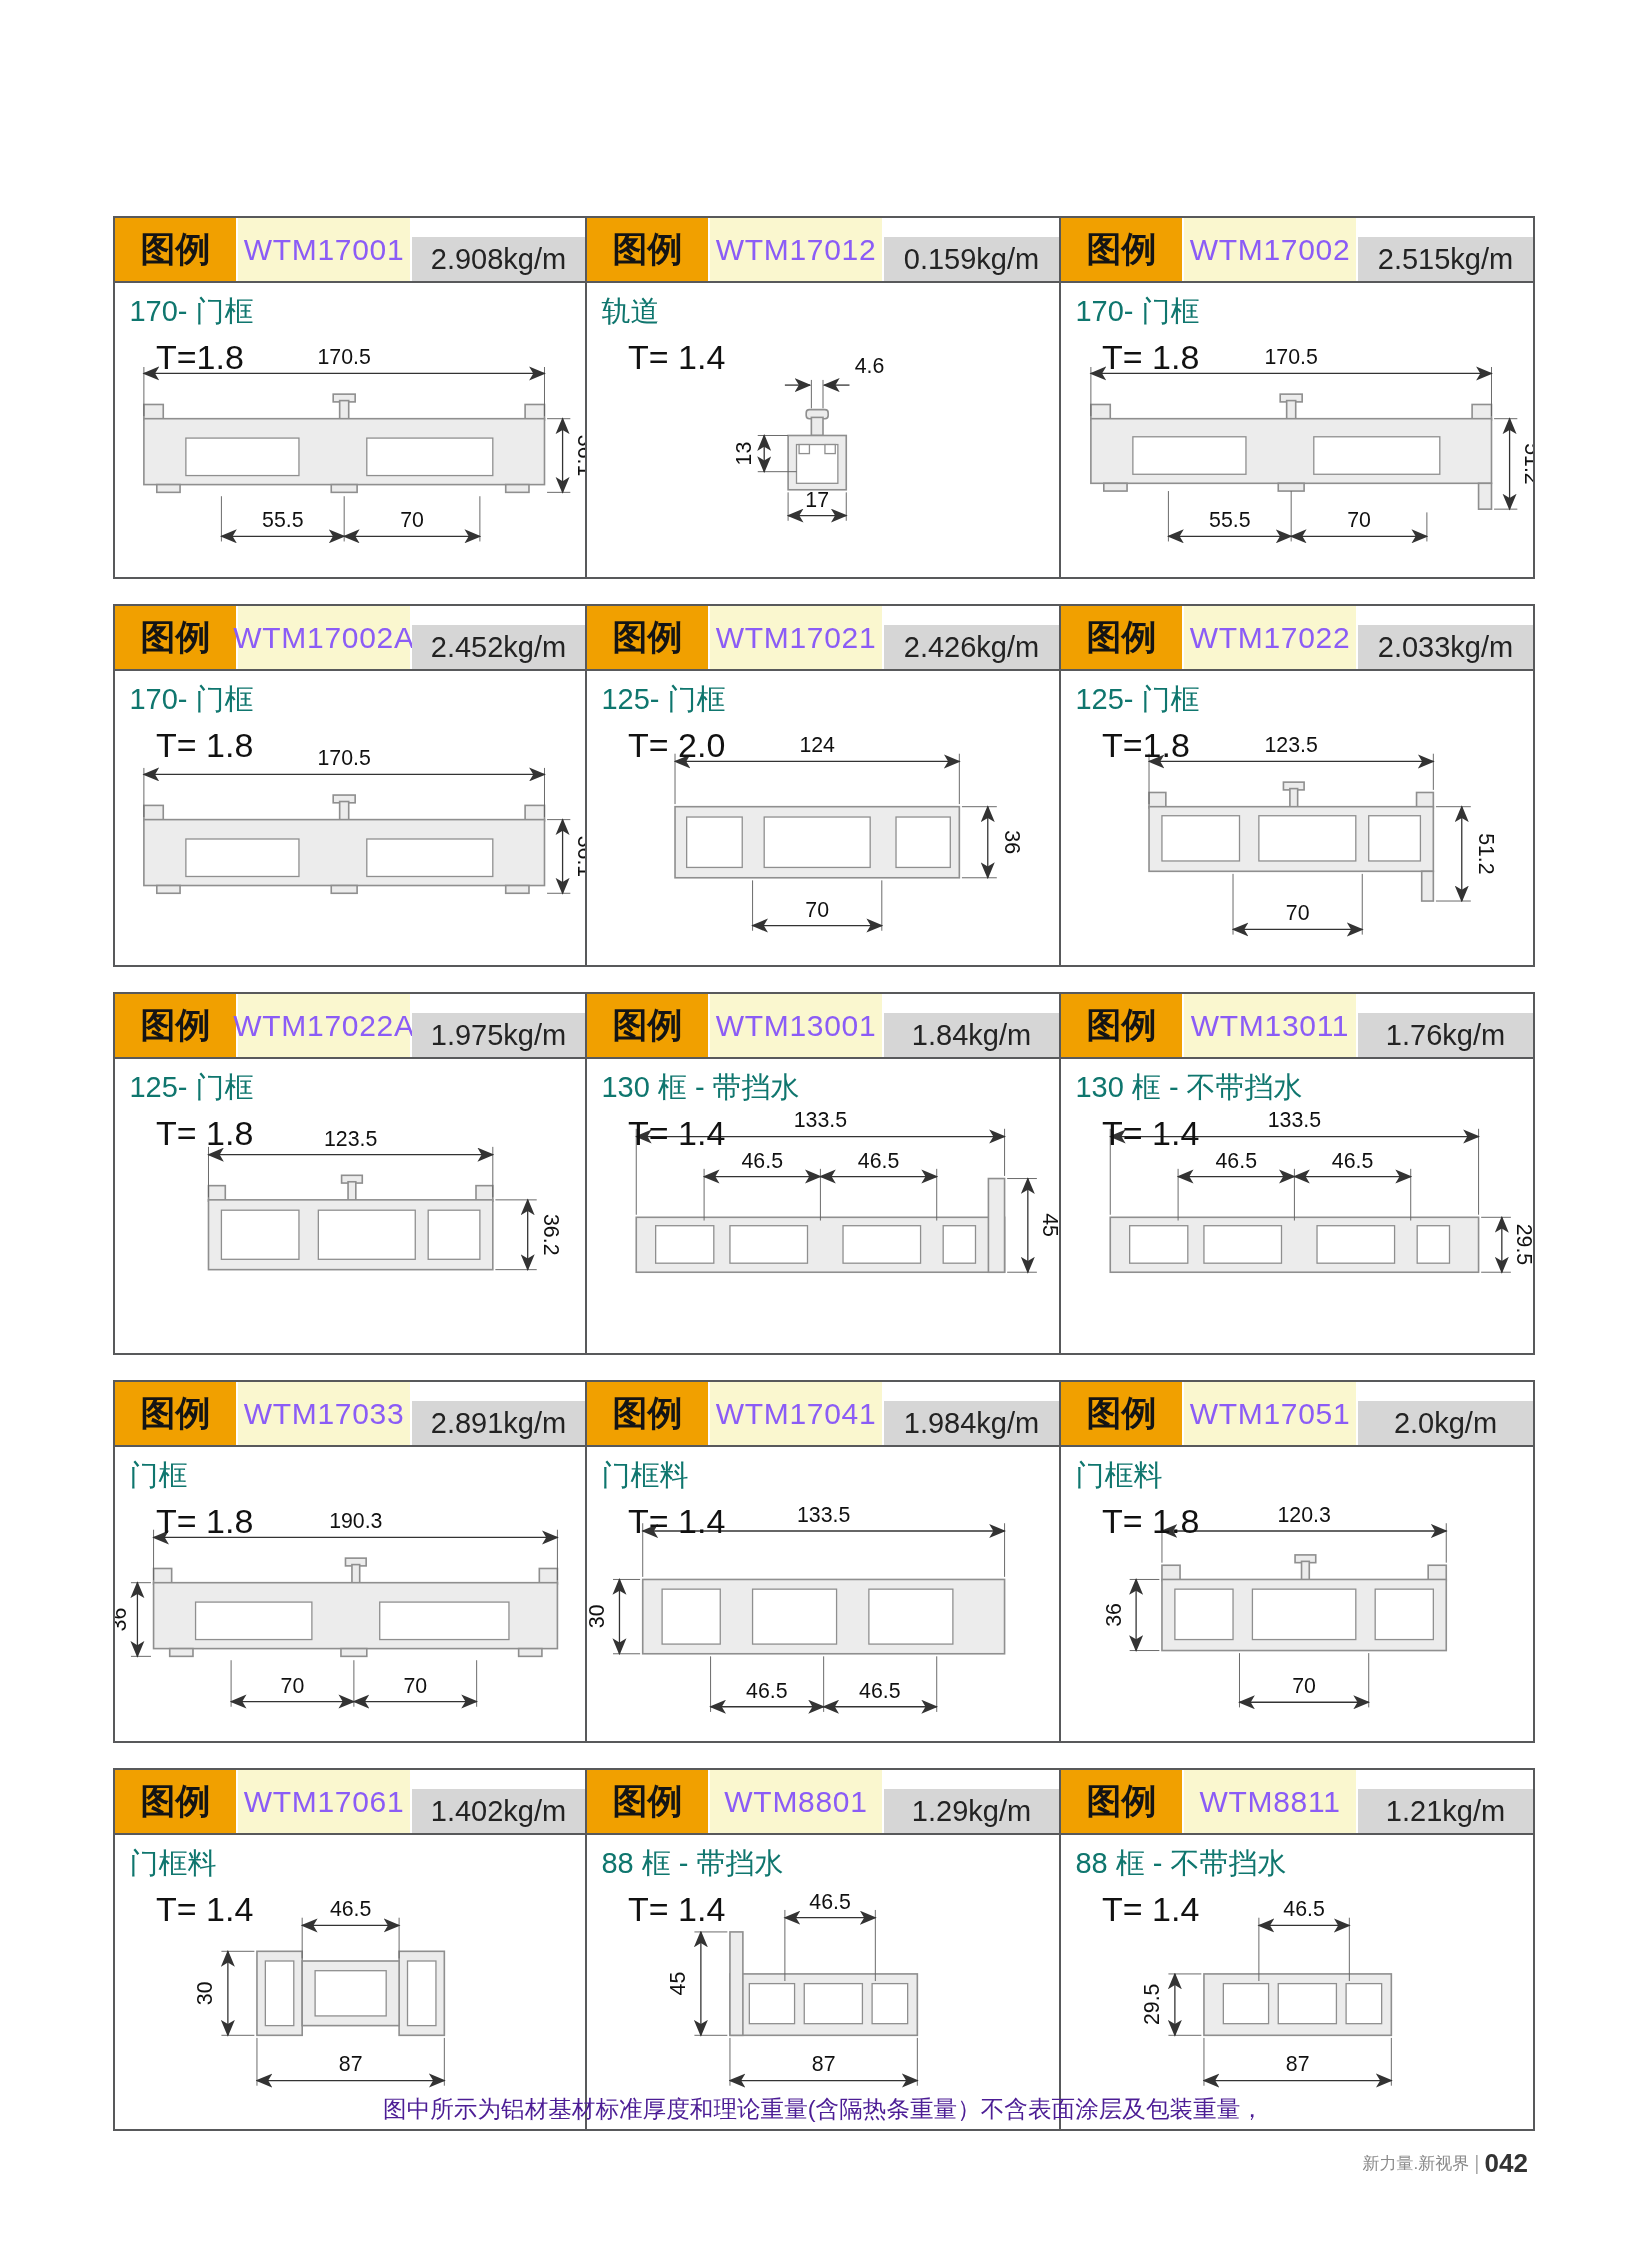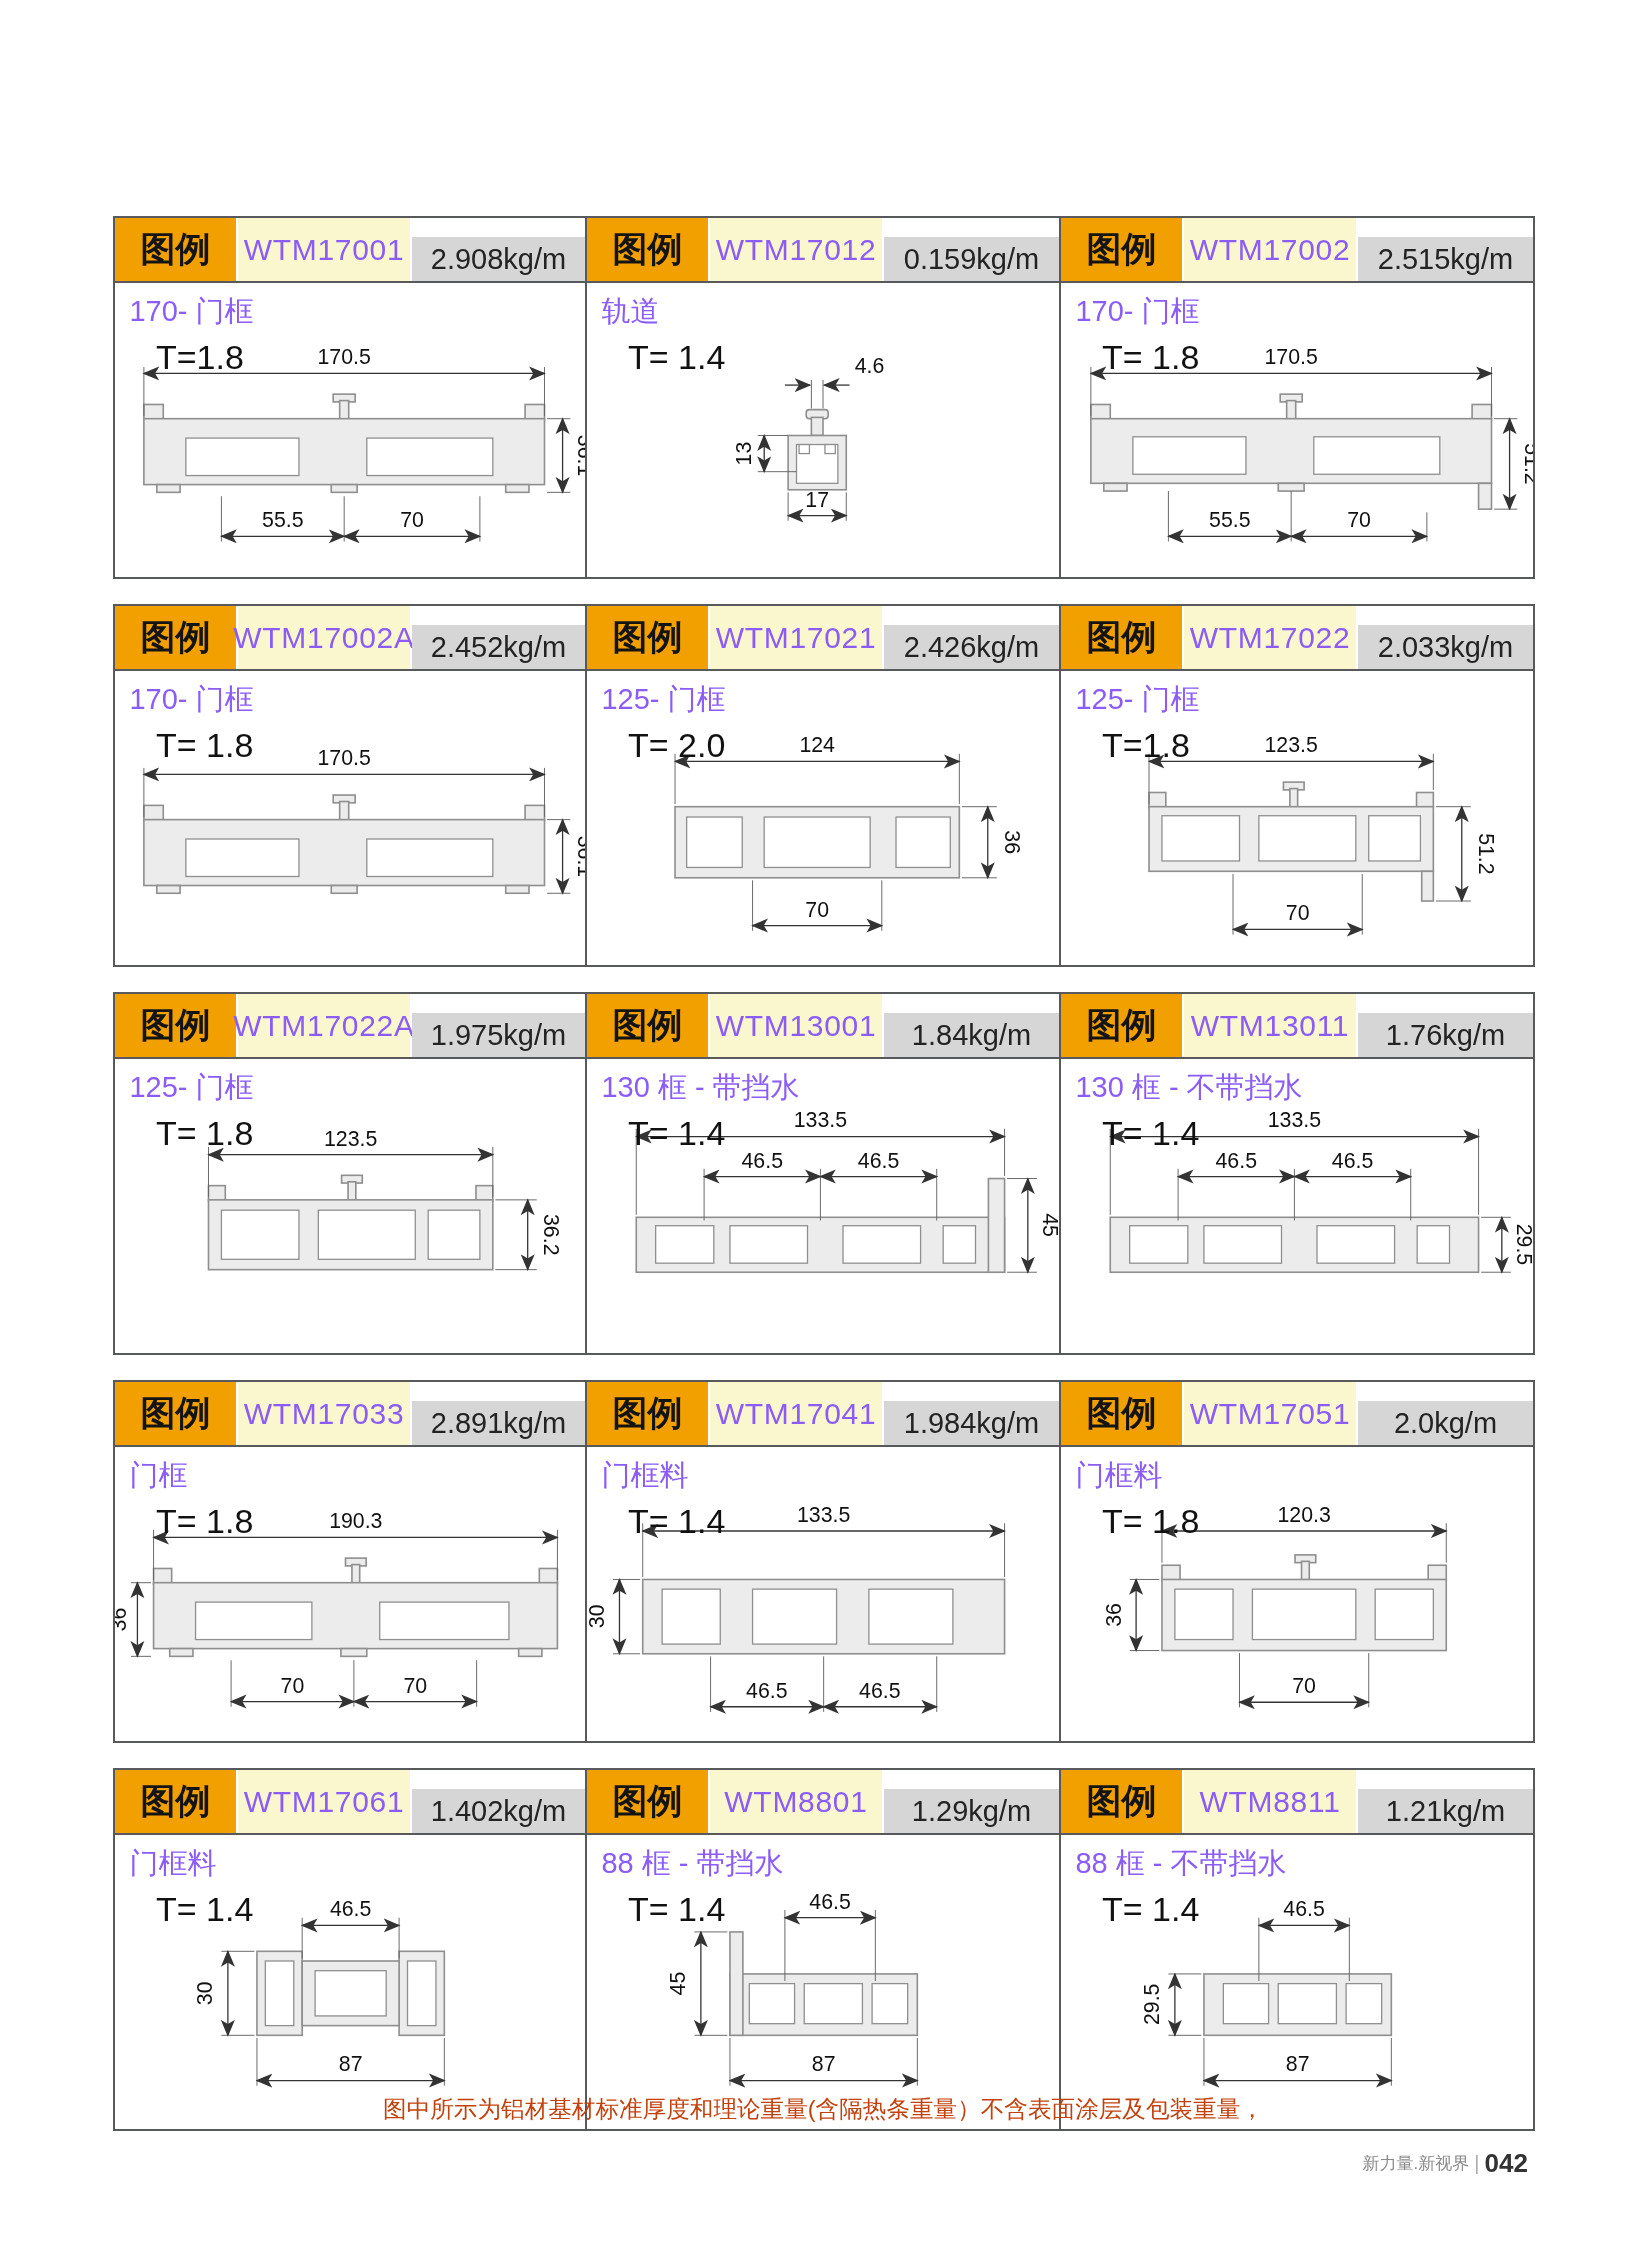--- a/index.html
+++ b/index.html
@@ -29,32 +29,32 @@
   }
   .hdr-model{
     width:174px;background:var(--model_bg);display:flex;align-items:center;justify-content:center;
     font-size:30px;color:#8b5cf6;border-right:2.6px solid #fff;box-sizing:border-box;flex:none;letter-spacing:0.7px;
   }
   .hdr-weight{
     flex:1;background:var(--weight_bg);display:flex;align-items:center;justify-content:center;
     font-size:29px;color:#232323;margin-top:19px;
   }
   .cell-body{position:relative;flex:1;}
-  .cell-title{position:absolute;left:14.4px;top:9.2px;font-size:29px;color:#8b5cf6;white-space:nowrap;z-index:2;}
+  .cell-title{position:absolute;left:14.4px;top:9.2px;font-size:29px;color:#0f766e;white-space:nowrap;z-index:2;}
   .cell-thickness{position:absolute;left:41px;top:55px;font-size:34px;color:#111;z-index:2;}
   svg.drawing{position:absolute;left:0;top:0;width:100%;height:100%;}
   .pf{fill:#ececec;stroke:#8f8f8f;stroke-width:2.5;}
   .ch{fill:#fff;stroke:#8f8f8f;stroke-width:2;}
   .dl{stroke:#333;stroke-width:2;marker-start:url(#arr);marker-end:url(#arr);}
   .dh{stroke:#333;stroke-width:2;marker-end:url(#arr);}
   .xl{stroke:#666;stroke-width:1.5;}
   .dt{font-size:33px;fill:#111;}
   .footer-note{
     position:absolute;left:0;right:0;top:2092px;text-align:center;
-    font-size:23.6px;color:#c2410c;line-height:1.45;
+    font-size:23.6px;color:#4c1d95;line-height:1.45;
   }
   .brand{
     position:absolute;right:119px;top:2148px;font-size:17px;color:#8a8a8a;
     display:flex;align-items:center;gap:5.2px;
   }
   .brand .sep{color:#aaa;font-size:19.6px;}
   .brand .pgnum{font-size:26px;font-weight:bold;color:#333;}
 </style>
 </head>
 <body>

